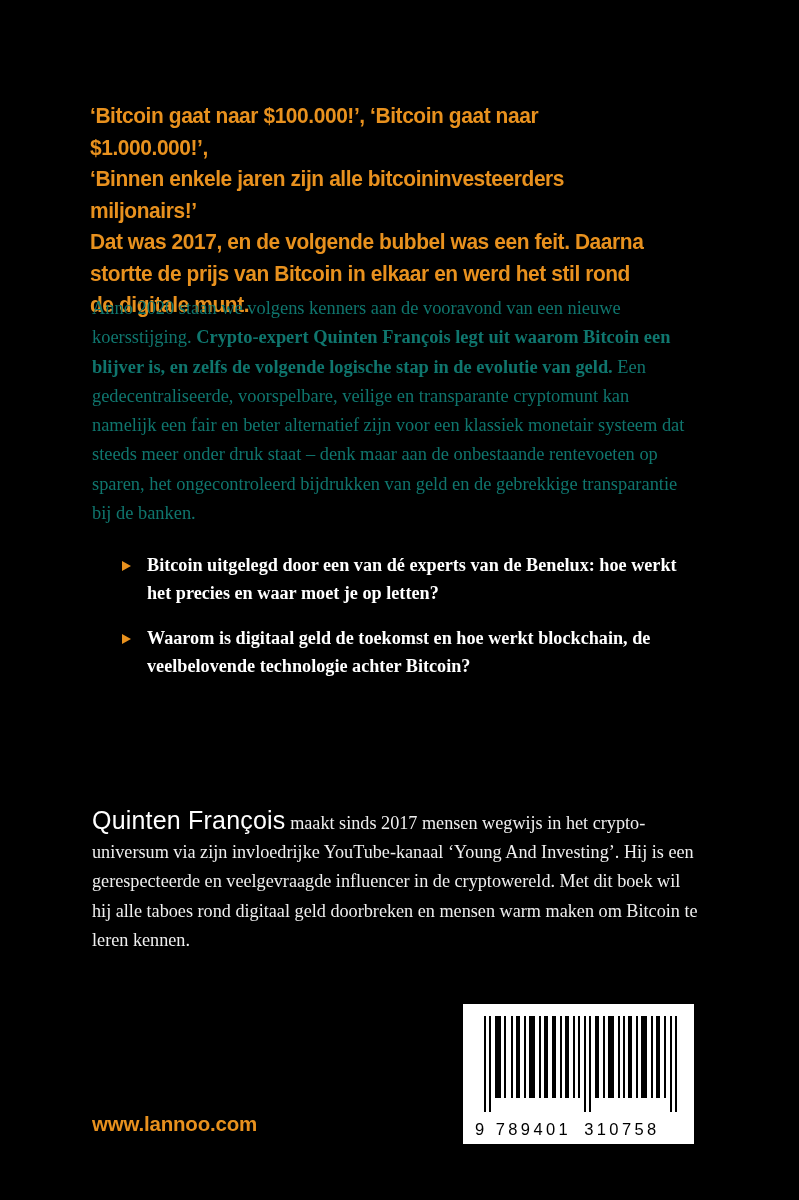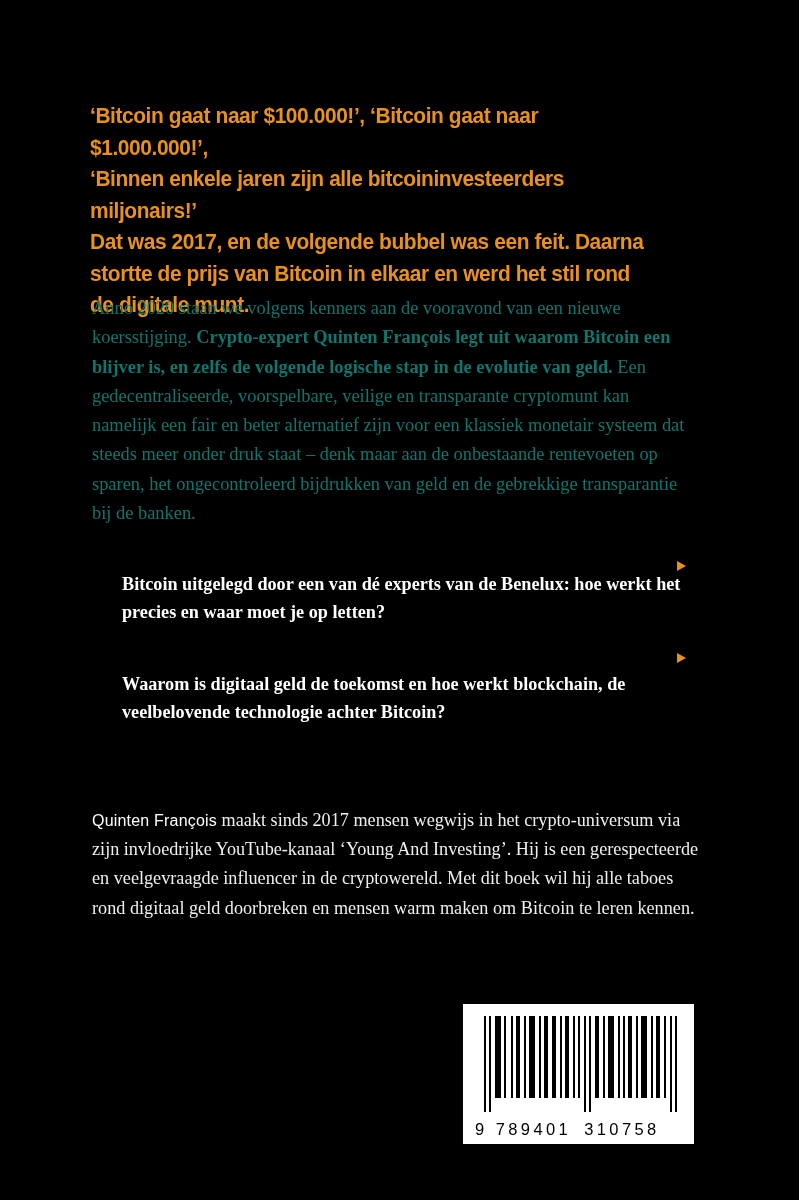--- a/index.html
+++ b/index.html
@@ -60,25 +60,24 @@
     top: 552px;
     width: 580px;
     color: #FFFFFF;
     font-family: "Liberation Serif", serif;
     font-weight: bold;
     font-size: 18.2px;
     line-height: 27.5px;
   }
   .bullet-row {
     display: flex;
-    align-items: flex-end;
+    align-items: flex-start;
     margin-bottom: 18px;
-    flex-direction: column;
-  }
-  .bullet-row:last-child { margin-bottom: 0; gap: 8px; }
+  }
+  .bullet-row:last-child { margin-bottom: 0; }
   .bullet-marker {
     flex: 0 0 auto;
     width: 12px;
     margin-top: 9px;
     margin-right: 13px;
   }
   .bullet-marker .tri {
     display: block;
     width: 0;
     height: 0;
@@ -96,21 +95,21 @@
     width: 612px;
     color: #EFEFEF;
     font-family: "Liberation Serif", serif;
     font-size: 18.2px;
     line-height: 29.2px;
   }
   .bio p { margin: 0; }
   .bio .author-name {
     font-family: "Liberation Sans", sans-serif;
     font-weight: normal;
-    font-size: 16px;
+    font-size: 25px;
     letter-spacing: 0.2px;
     color: #FFFFFF;
   }
 
   
   .website {
     position: absolute;
     left: 92px;
     top: 1112px;
     color: #E8911E;
@@ -185,20 +184,21 @@
           <span class="tri"></span>
         </span>
       <span class="bullet-text">Waarom is digitaal geld de toekomst en hoe werkt blockchain, de veelbelovende technologie achter Bitcoin?</span>
     </div>
   </div>
 
   <div class="bio">
     <p><span class="author-name">Quinten François</span><span> maakt sinds 2017 mensen wegwijs in het crypto-universum via zijn invloedrijke YouTube-kanaal ‘Young And Investing’. Hij is een gerespecteerde en veelgevraagde influencer in de cryptowereld. Met dit boek wil hij alle taboes rond digitaal geld doorbreken en mensen warm maken om Bitcoin te leren kennen.</span></p>
   </div>
 
+  <div class="website">www.lannoo.com</div>
 
   <div class="barcode-panel">
     <div class="barcode-bars">
       <svg width="205" height="96" viewBox="0 0 205 96" preserveAspectRatio="none" aria-hidden="true">
         <rect x="0" y="0" width="205" height="96" fill="#FFFFFF"></rect>
         <g fill="#000000">
           <rect x="8" y="0" width="2" height="96"></rect>
           <rect x="13" y="0" width="2" height="96"></rect>
 
           <rect x="19" y="0" width="6" height="82"></rect>

